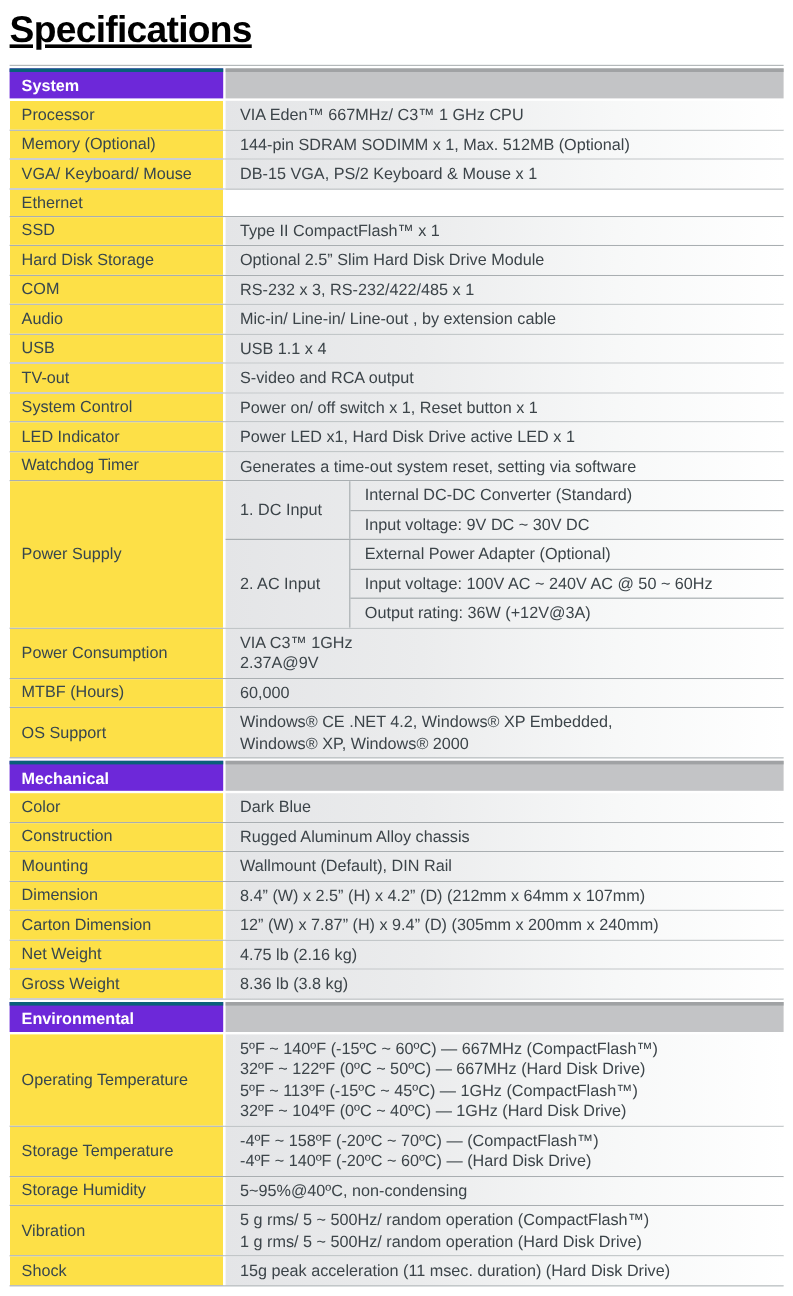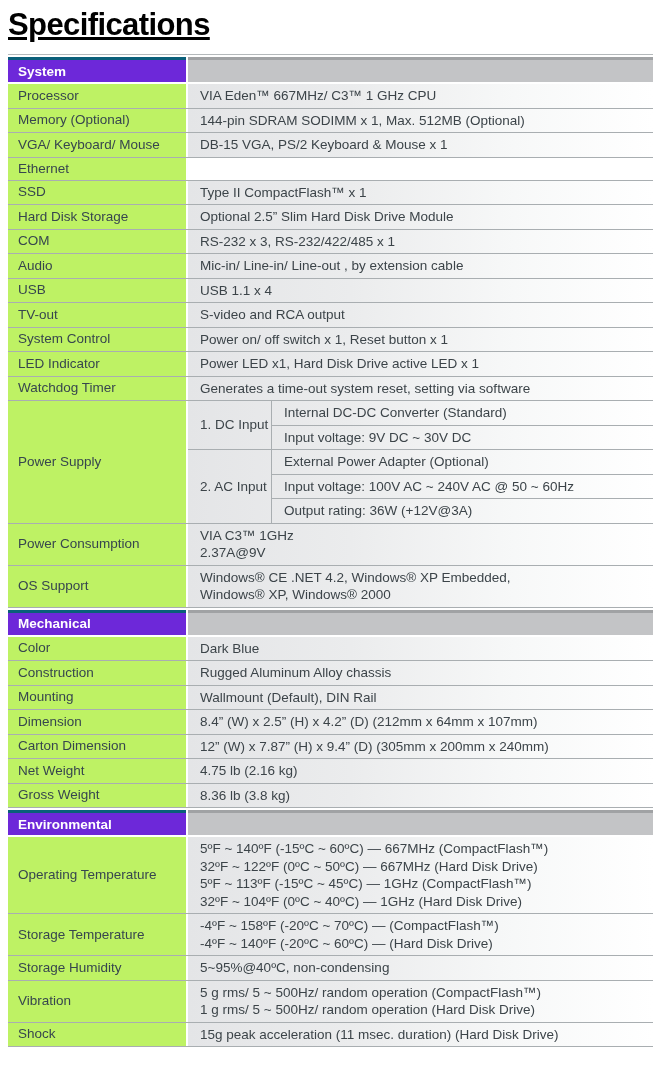--- a/index.html
+++ b/index.html
@@ -33,21 +33,21 @@
   .sh-right {
     flex: 1; margin-left: 2px;
     background: #c3c4c6;
     border-top: 3px solid #a0a2a4;
   }
 
   
   .row { display: flex; border-bottom: 1px solid #a9aeb1; }
   .label-cell {
     width: 180px; flex-shrink: 0;
-    background: #bef264;
+    background: #fde047;
     background-clip: padding-box;
     border-right: 2px solid #ffffff;
     display: flex; align-items: center;
     padding: 3px 4px 3px 10px;
     font-size: 13.5px; color: #37464e;
     line-height: 16px;
   }
   .value-cell {
     flex: 1;
     background: linear-gradient(90deg, #e4e5e7 0%, #ebeced 35%, #f7f8f8 70%, #ffffff 100%);
@@ -56,21 +56,21 @@
     font-size: 13.5px; line-height: 17.5px; min-height: 22px;
   }
   .value-line { white-space: nowrap; }
 
   
   .value-cell.ps { padding: 0; flex-direction: row; }
   .ps-groups { flex: 1; display: flex; flex-direction: column; }
   .ps-group { display: flex; border-bottom: 1px solid #a9aeb1; }
   .ps-group:last-child { border-bottom: none; }
   .ps-name {
-    width: 84px; flex-shrink: 0;
+    width: 104px; flex-shrink: 0;
     display: flex; align-items: center;
     padding-left: 12px;
     border-right: 1px solid #a9aeb1;
     font-size: 13.5px;
   }
   .ps-details { flex: 1; display: flex; flex-direction: column; }
   .ps-detail {
     min-height: 23px;
     display: flex; align-items: center;
     padding: 3px 6px 3px 12px;
@@ -204,20 +204,26 @@
     </div>
 
     <div class="row">
       <div class="label-cell">Power Consumption</div>
       <div class="value-cell">
         <div class="value-line">VIA C3™ 1GHz</div>
         <div class="value-line">2.37A@9V</div>
       </div>
     </div>
 
+    <div class="row">
+      <div class="label-cell">MTBF (Hours)</div>
+      <div class="value-cell">
+        <div class="value-line">60,000</div>
+      </div>
+    </div>
 
     <div class="row">
       <div class="label-cell">OS Support</div>
       <div class="value-cell">
         <div class="value-line">Windows® CE .NET 4.2, Windows® XP Embedded,</div>
         <div class="value-line">Windows® XP, Windows® 2000</div>
       </div>
     </div>
 
     <div class="section-header">

